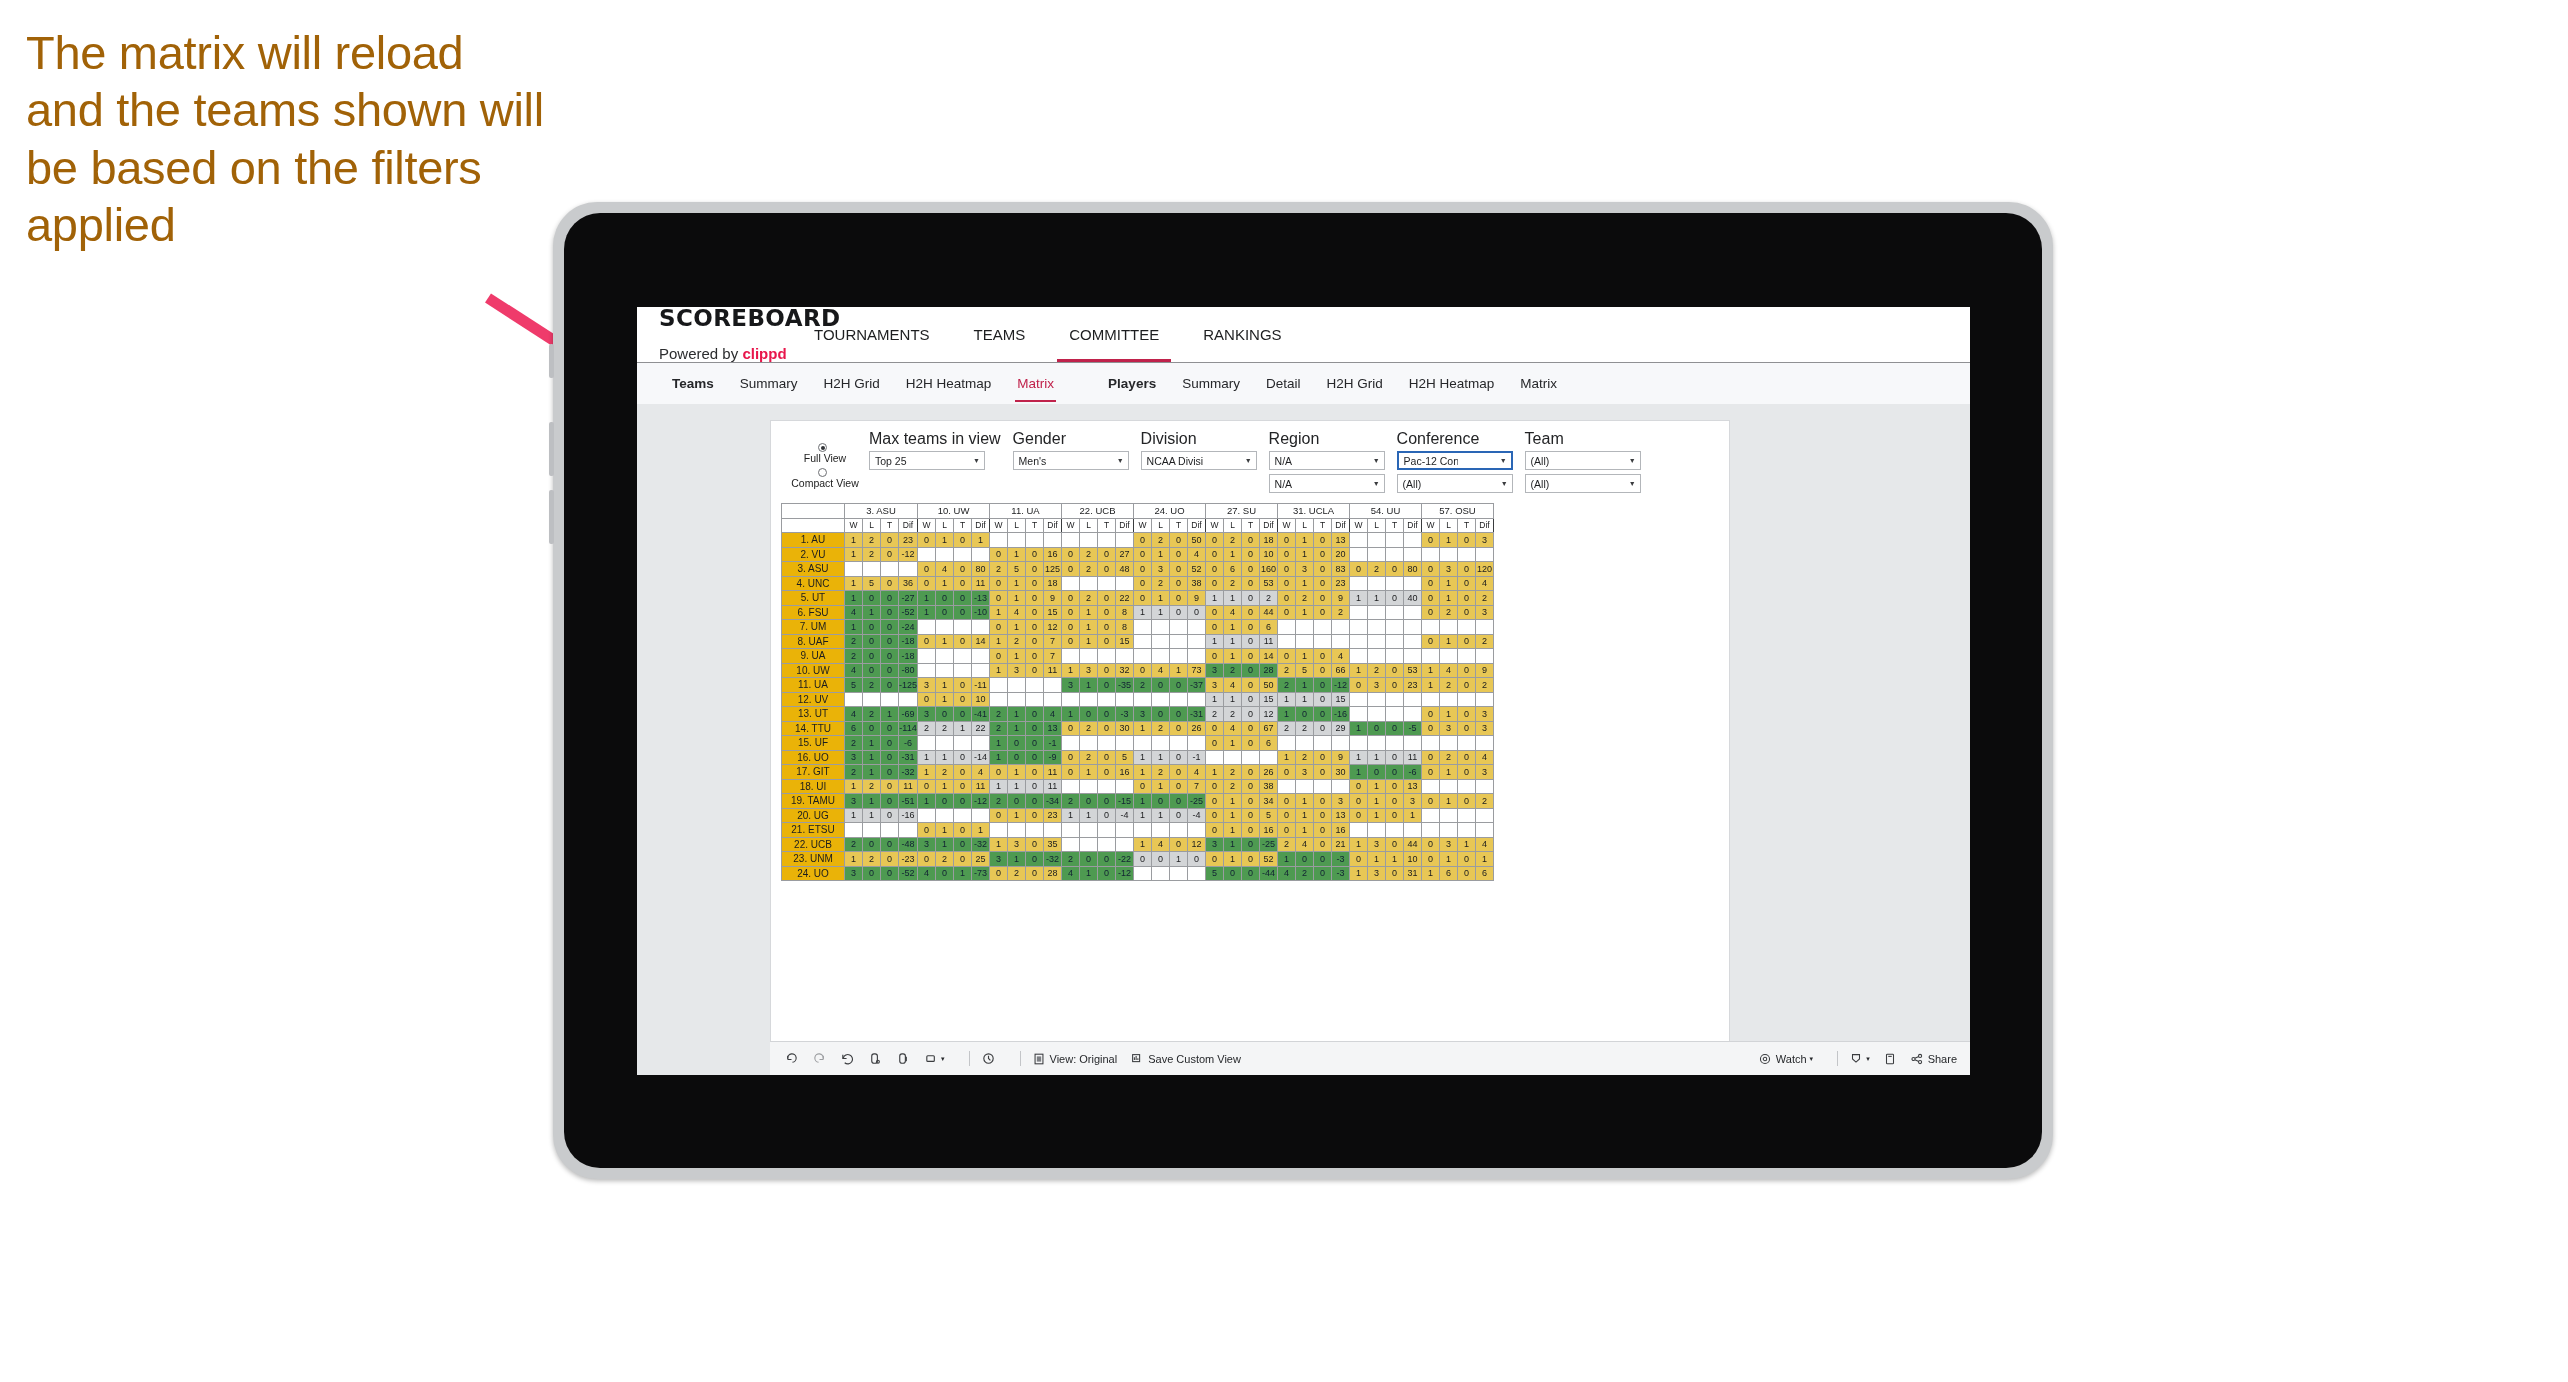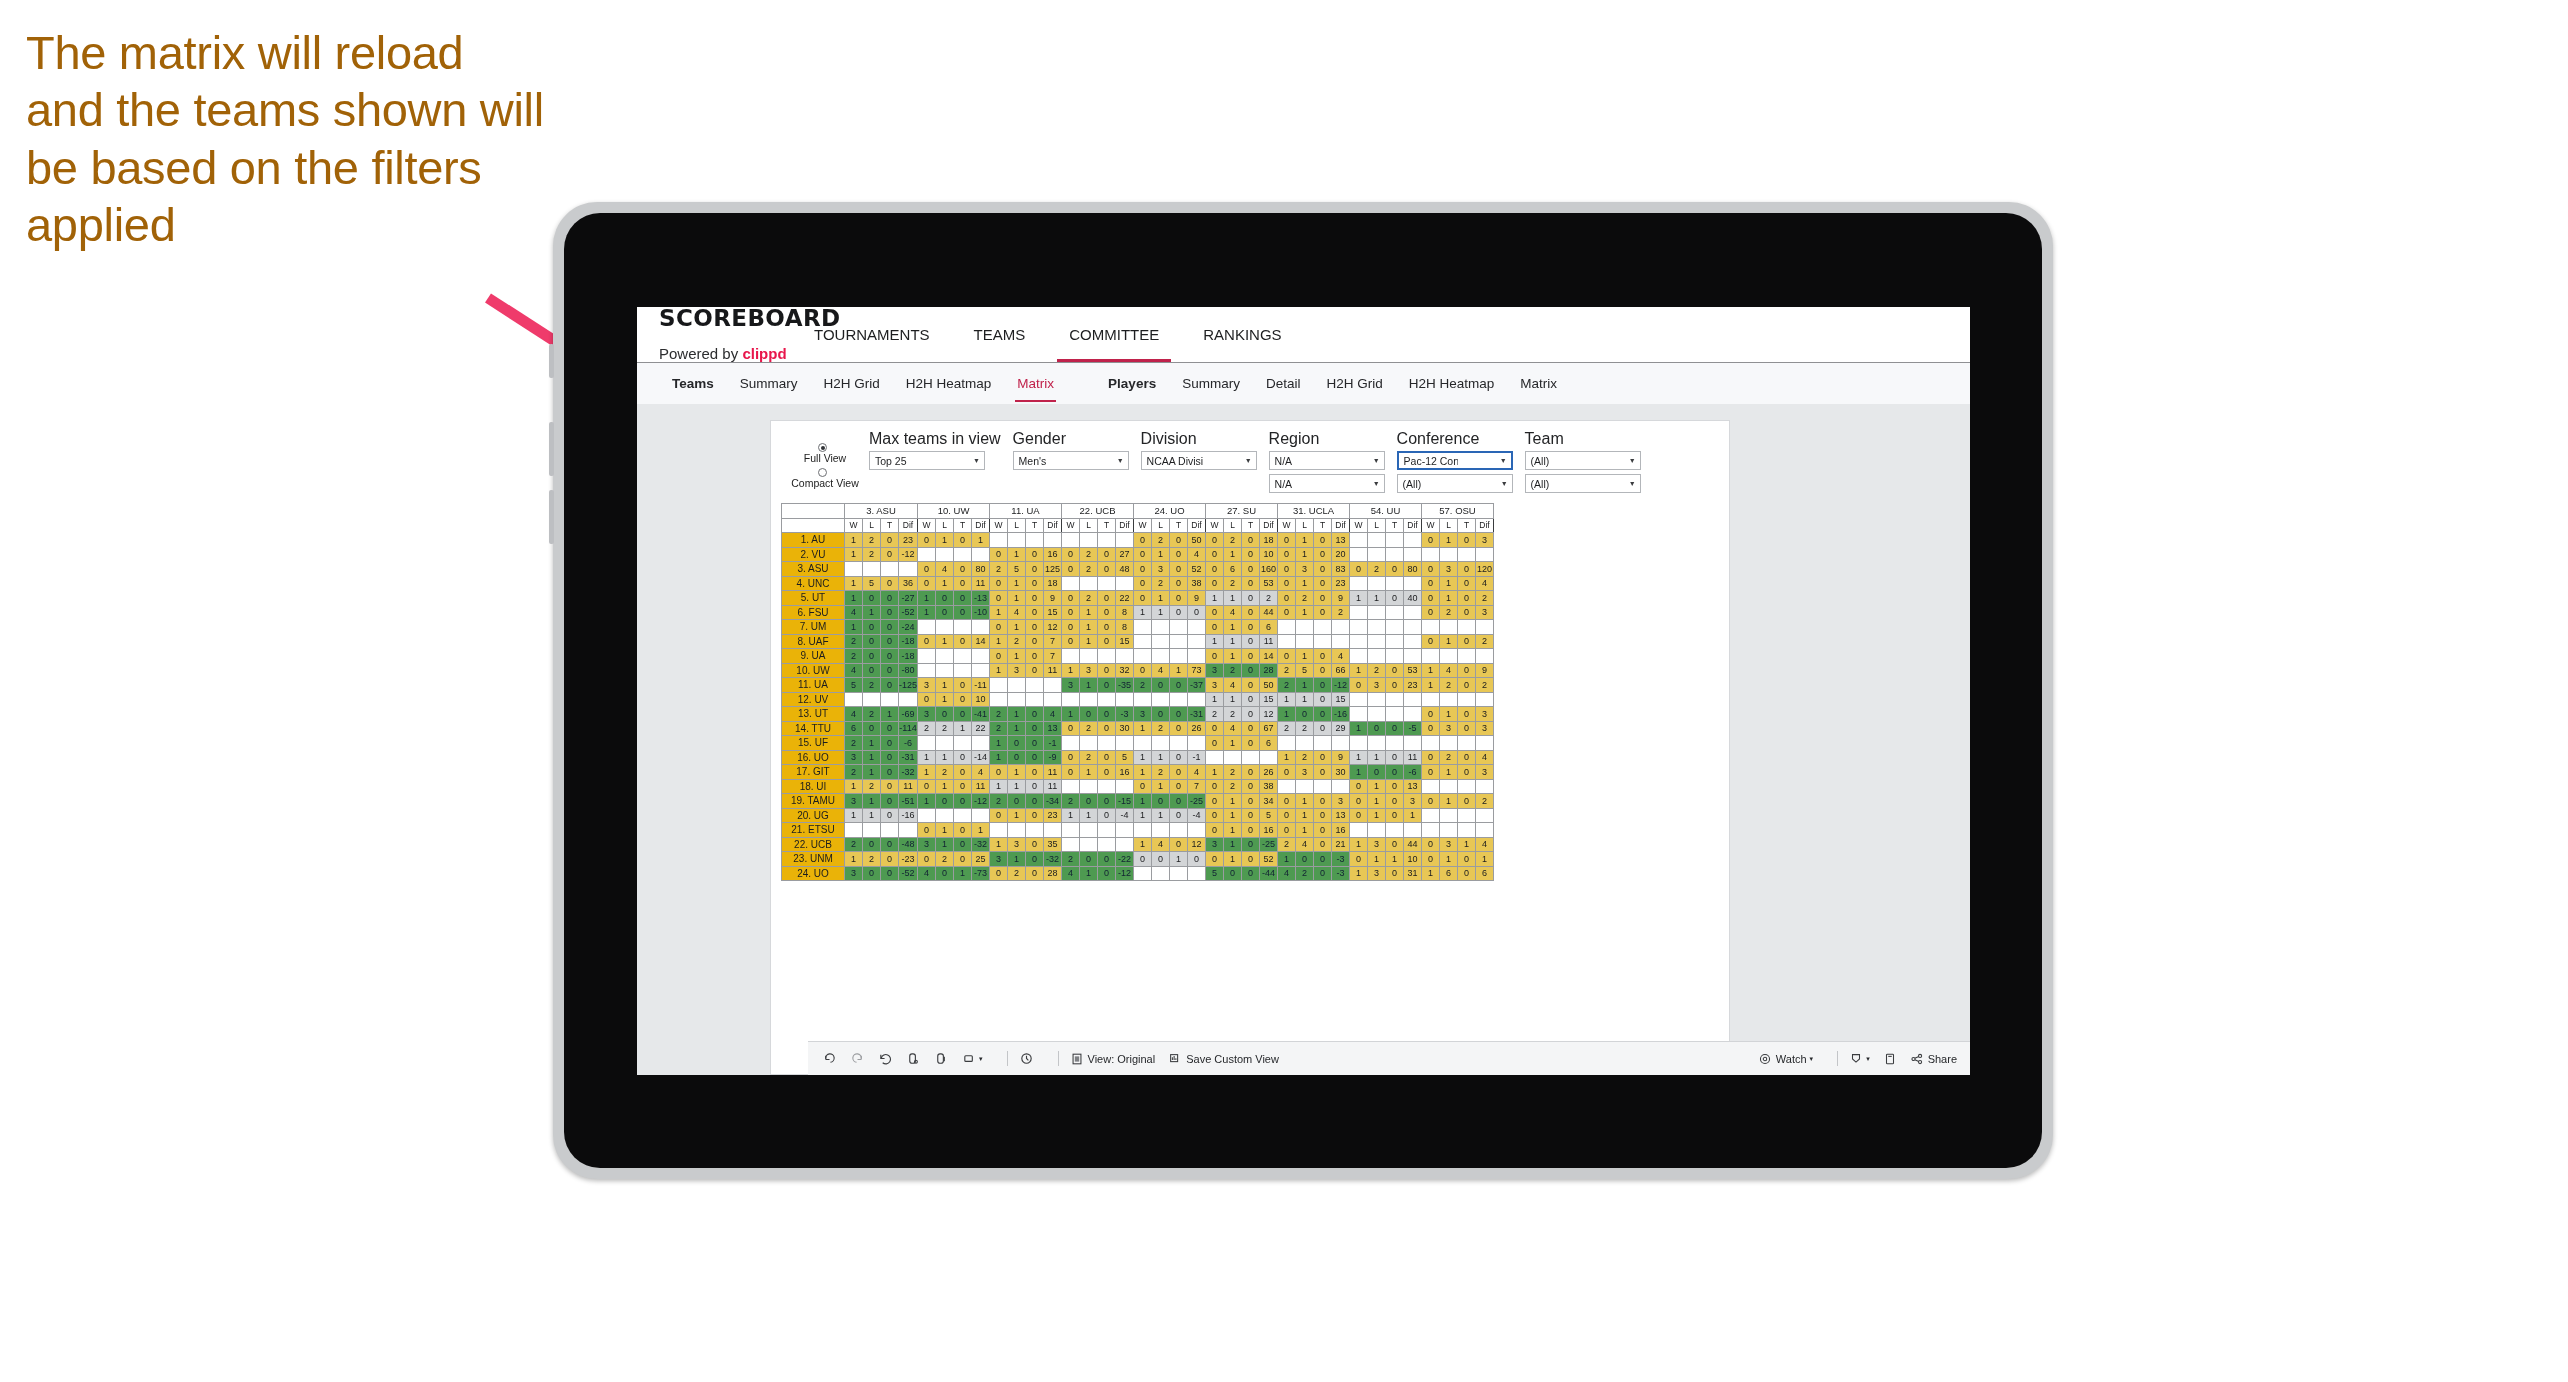--- a/index.html
+++ b/index.html
@@ -125,21 +125,21 @@
   td.gr{border-right:1px solid #3a3c3f;}
   td.gold{background:#e8c755;}
   td.green{background:#4e9a51;color:#123;}
   td.gray{background:#d3d5d7;}
   td.blank{background:#fff;border-left:1px solid #9a9ca0;border-right:1px solid #9a9ca0;}
 
   
   #toolbar{
     position:absolute;left:133px;right:0;bottom:0;height:34px;background:#f4f5f6;
     border-top:1px solid #d2d4d7;display:flex;align-items:center;padding-left:14px;
-    box-sizing:border-box;font-size:11px;color:#26282b;margin-left:38px;
+    box-sizing:border-box;font-size:11px;color:#26282b;
   }
   .tb{display:flex;align-items:center;margin-right:13px;cursor:pointer;}
   .tb svg{display:block;}
   .tb span{margin-left:4px;white-space:nowrap;}
   .tb-sep{width:1px;height:15px;background:#c3c5c8;margin:0 11px;}
   .tb-spacer{flex:1;}
 </style>
 </head>
 <body>
 

